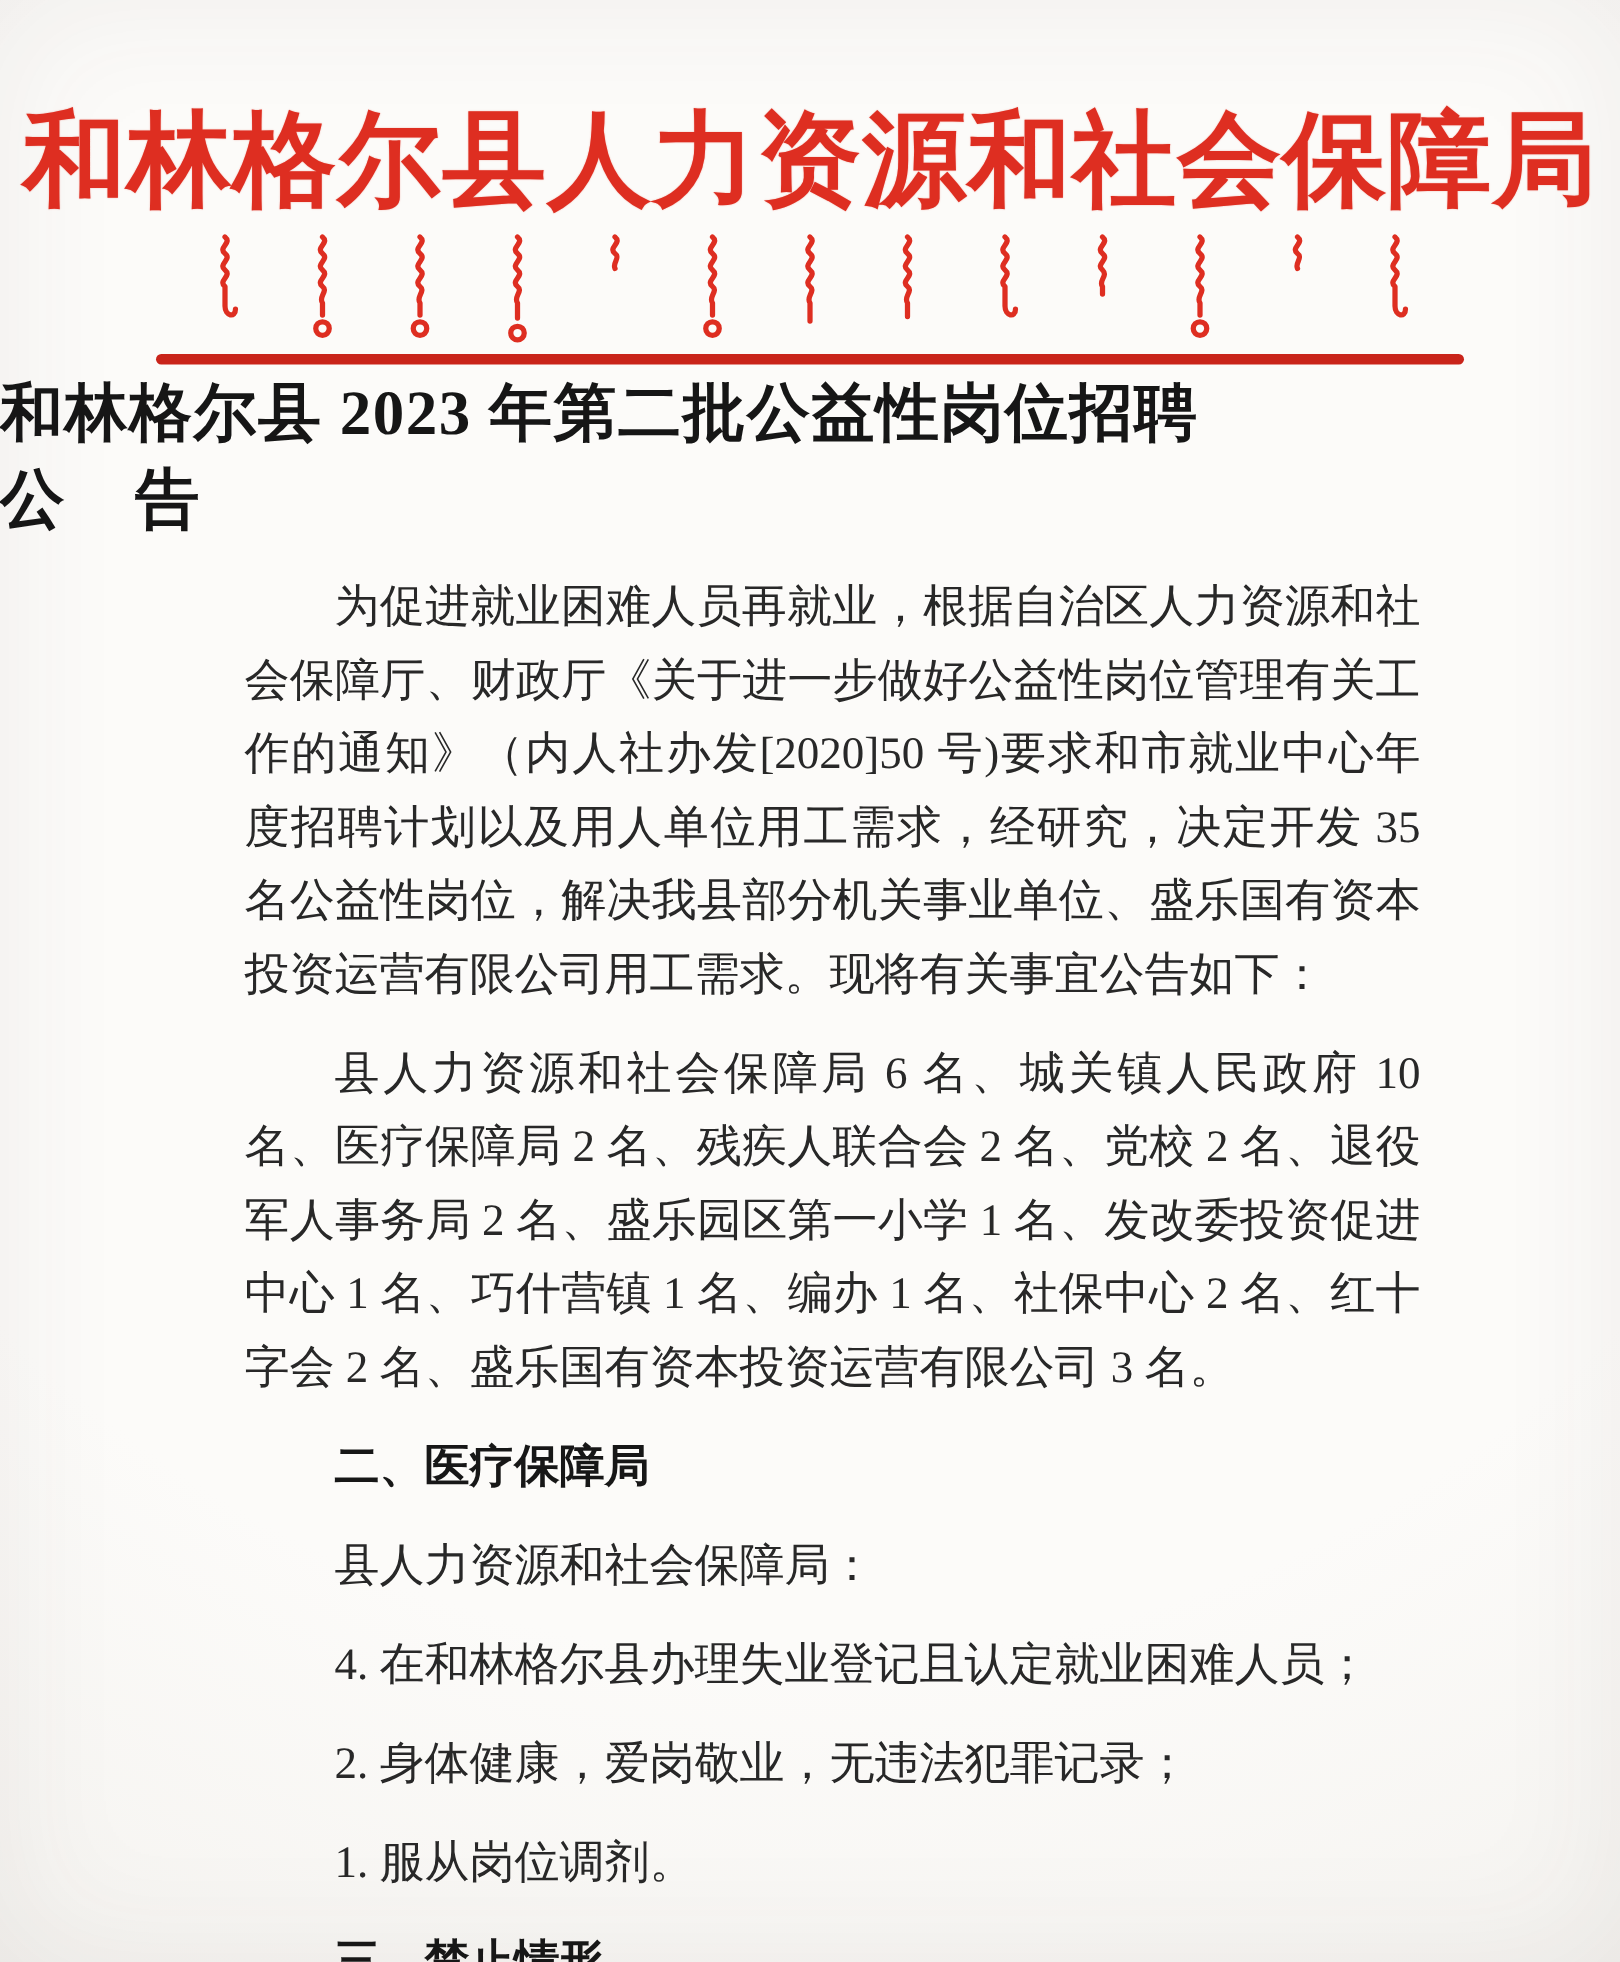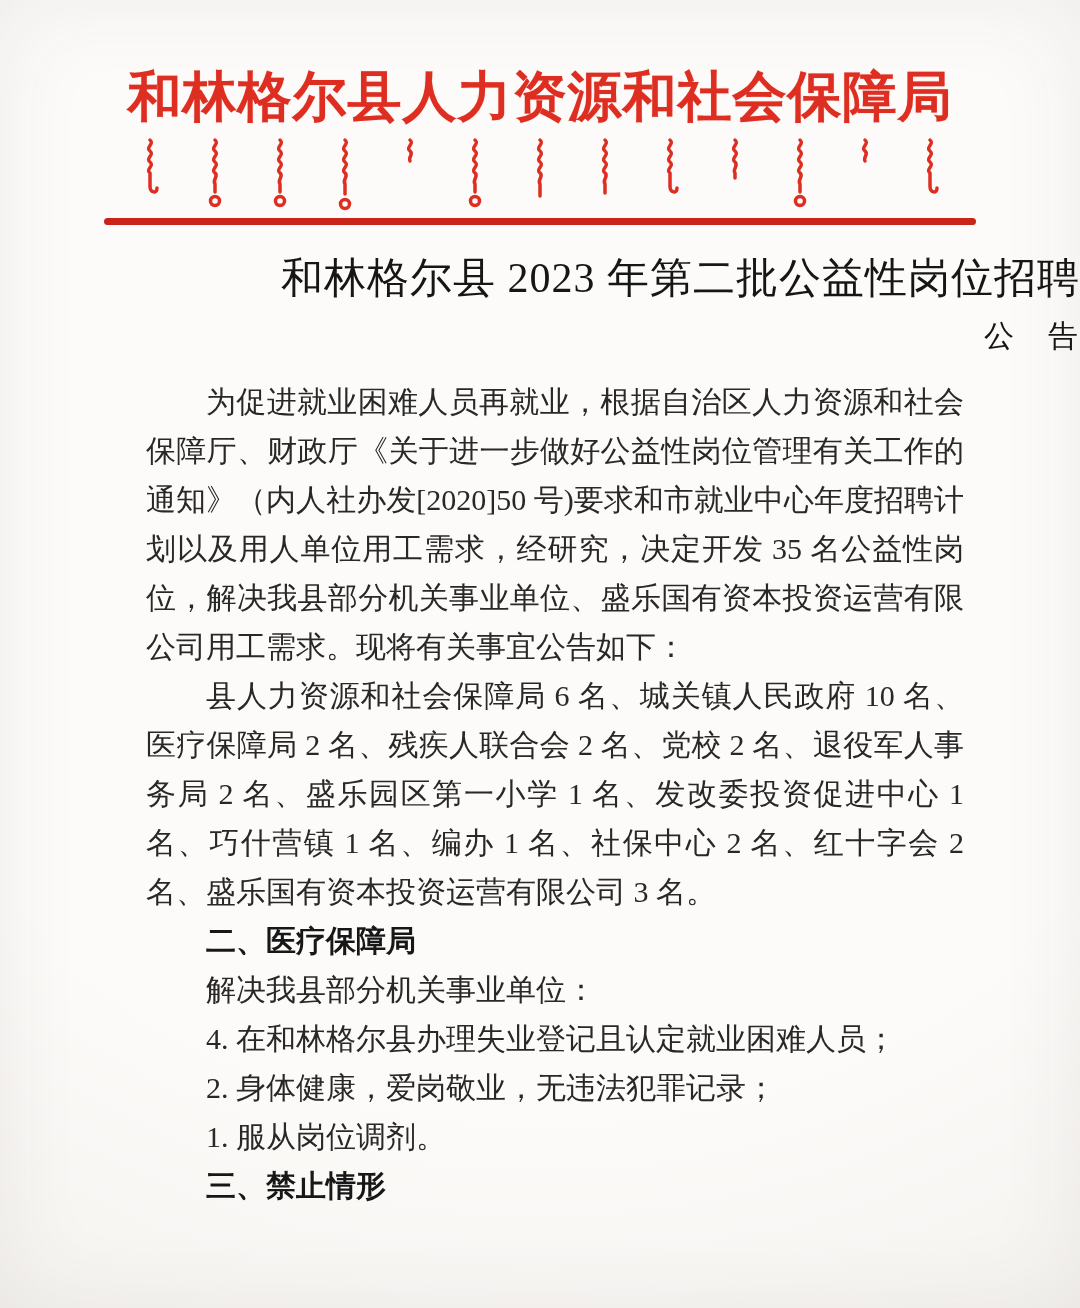--- a/index.html
+++ b/index.html
@@ -9,68 +9,68 @@
     height: 1308px;
     margin: 0 auto;
     overflow: hidden;
     background: radial-gradient(120% 90% at 50% 35%, #fcfbf9 55%, #f1efeb 100%);
     box-shadow: inset 0 0 90px rgba(70, 62, 55, 0.07);
     font-family: "Liberation Serif", "DejaVu Serif", serif;
   }
   .agency {
     padding-top: 64px;
     text-align: center;
-    font-size: 54px;
+    font-size: 69px;
     font-weight: 700;
     letter-spacing: 1px;
     color: #de2e21;
     line-height: 1.25;
     text-shadow: 0 0 1px rgba(222, 46, 33, 0.45);
   }
   .mongolian {
     display: block;
     margin: 4px auto 0;
     width: 870px;
     height: 76px;
   }
   .rule {
     width: 872px;
     height: 7px;
     margin: 6px auto 0;
     background: #c9241a;
     border-radius: 4px;
   }
   .doc-title {
-    margin-top: 24px;
-    text-align: right;
+    margin-top: 4px;
+    text-align: left;
     color: #161616;
-    font-weight: 400;
+    font-weight: 700;
   }
   .doc-title .line1 {
     font-size: 42px;
     line-height: 58px;
     letter-spacing: 1px;
   }
   .doc-title .line2 {
-    font-size: 30px;
+    font-size: 43px;
     line-height: 58px;
     letter-spacing: 2px;
   }
   .content {
     width: 818px;
     margin: 12px 0 0 146px;
     color: #282828;
     font-size: 30px;
     line-height: 49px;
   }
   .para, .heading {
     text-align: justify;
     text-justify: inter-ideograph;
     text-indent: 2em;
-    margin: 0;
+    margin: 17px;
   }
   .heading {
     font-weight: 700;
     color: #171717;
   }
 </style>
 </head>
 <body>
 
 <div class="page">
@@ -129,20 +129,20 @@
 
   <div class="doc-title">
     <div class="line1">和林格尔县 2023 年第二批公益性岗位招聘</div>
     <div class="line2">公　告</div>
   </div>
 
   <div class="content">
     <p class="para">为促进就业困难人员再就业，根据自治区人力资源和社会保障厅、财政厅《关于进一步做好公益性岗位管理有关工作的通知》（内人社办发[2020]50 号)要求和市就业中心年度招聘计划以及用人单位用工需求，经研究，决定开发 35 名公益性岗位，解决我县部分机关事业单位、盛乐国有资本投资运营有限公司用工需求。现将有关事宜公告如下：</p>
     <p class="para">县人力资源和社会保障局 6 名、城关镇人民政府 10 名、医疗保障局 2 名、残疾人联合会 2 名、党校 2 名、退役军人事务局 2 名、盛乐园区第一小学 1 名、发改委投资促进中心 1 名、巧什营镇 1 名、编办 1 名、社保中心 2 名、红十字会 2 名、盛乐国有资本投资运营有限公司 3 名。</p>
     <p class="heading">二、医疗保障局</p>
-    <p class="para">解决我县部分机关事业单位：</p>
+    <p class="para">县人力资源和社会保障局：</p>
     <p class="para">4. 在和林格尔县办理失业登记且认定就业困难人员；</p>
     <p class="para">2. 身体健康，爱岗敬业，无违法犯罪记录；</p>
     <p class="para">1. 服从岗位调剂。</p>
     <p class="heading">三、禁止情形</p>
   </div>
 
 </div>
 
 </body></html>

